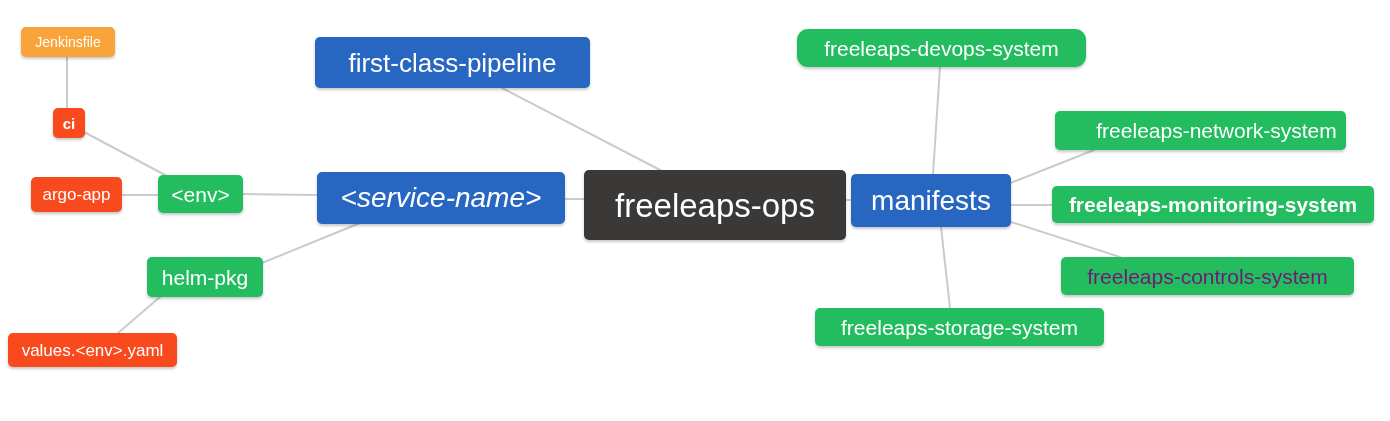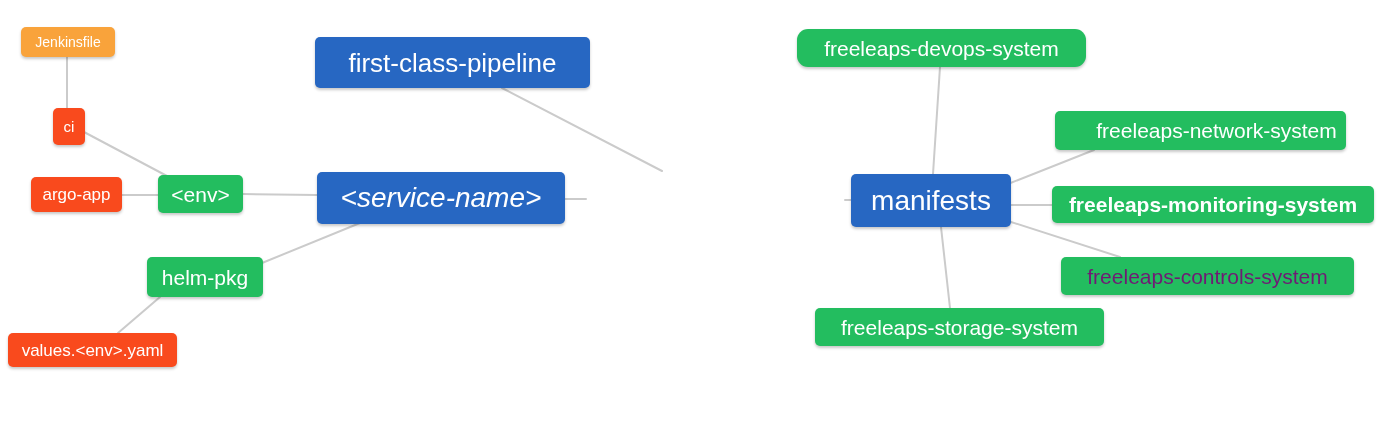--- a/index.html
+++ b/index.html
@@ -58,26 +58,27 @@
       <line x1="565" y1="199" x2="586" y2="199" stroke="#cbcbcb"></line>
       <line x1="845" y1="200" x2="852" y2="200" stroke="#cbcbcb"></line>
       <line x1="940" y1="67" x2="933" y2="174" stroke="#cbcbcb"></line>
       <line x1="1008" y1="184" x2="1094" y2="150" stroke="#cbcbcb"></line>
       <line x1="1011" y1="205" x2="1052" y2="205" stroke="#cbcbcb"></line>
       <line x1="1008" y1="221" x2="1120" y2="257" stroke="#cbcbcb"></line>
       <line x1="941" y1="227" x2="950" y2="308" stroke="#cbcbcb"></line>
     </svg>
 
 <div class="node" style="left: 21px; top: 27px; width: 94px; height: 30px; font-size: 14px; background: rgb(249, 163, 59); color: rgb(255, 255, 255);">Jenkinsfile</div>
-    <div class="node" style="left: 53px; top: 108px; width: 32px; height: 37px; font-size: 15px; background: rgb(249, 74, 29); color: rgb(255, 255, 255);">ci</div>
+    <div class="node" style="left: 53px; top: 108px; width: 32px; height: 30px; font-size: 15px; background: rgb(249, 74, 29); color: rgb(255, 255, 255); font-weight: bold;">ci</div>
     <div class="node" style="left: 31px; top: 177px; width: 91px; height: 35px; font-size: 17px; background: rgb(249, 74, 29); color: rgb(255, 255, 255);">argo-app</div>
     <div class="node" style="left: 158px; top: 175px; width: 85px; height: 38px; font-size: 21px; background: rgb(35, 189, 95); color: rgb(255, 255, 255);">&lt;env&gt;</div>
     <div class="node" style="left: 8px; top: 333px; width: 169px; height: 34px; font-size: 17px; background: rgb(249, 74, 29); color: rgb(255, 255, 255);">values.&lt;env&gt;.yaml</div>
     <div class="node" style="left: 147px; top: 257px; width: 116px; height: 40px; font-size: 21px; background: rgb(35, 189, 95); color: rgb(255, 255, 255);">helm-pkg</div>
     <div class="node" style="left: 315px; top: 37px; width: 275px; height: 51px; font-size: 26px; background: rgb(39, 103, 194); color: rgb(255, 255, 255);">first-class-pipeline</div>
     <div class="node" style="left: 317px; top: 172px; width: 248px; height: 52px; font-size: 28px; background: rgb(39, 103, 194); color: rgb(255, 255, 255); font-style: italic;">&lt;service-name&gt;</div>
+    <div class="node" style="left: 584px; top: 170px; width: 262px; height: 70px; font-size: 33px; background: rgb(59, 56, 56); color: rgb(255, 255, 255);">freeleaps-ops</div>
     <div class="node" style="left: 851px; top: 174px; width: 160px; height: 53px; font-size: 28px; background: rgb(39, 103, 194); color: rgb(255, 255, 255);">manifests</div>
     <div class="node" style="left: 797px; top: 29px; width: 289px; height: 38px; font-size: 21px; background: rgb(35, 189, 95); color: rgb(255, 255, 255); border-radius: 11px;">freeleaps-devops-system</div>
     <div class="node" style="left: 1055px; top: 111px; width: 291px; height: 39px; font-size: 21px; background: rgb(35, 189, 95); color: rgb(255, 255, 255); padding-left: 32px;">freeleaps-network-system</div>
     <div class="node" style="left: 1052px; top: 186px; width: 322px; height: 37px; font-size: 21px; background: rgb(35, 189, 95); color: rgb(255, 255, 255); font-weight: bold;">freeleaps-monitoring-system</div>
     <div class="node" style="left: 1061px; top: 257px; width: 293px; height: 38px; font-size: 21px; background: rgb(35, 189, 95); color: #701a75;">freeleaps-controls-system</div>
     <div class="node" style="left: 815px; top: 308px; width: 289px; height: 38px; font-size: 21px; background: rgb(35, 189, 95); color: rgb(255, 255, 255);">freeleaps-storage-system</div>
   </div>
 
 </body></html>

